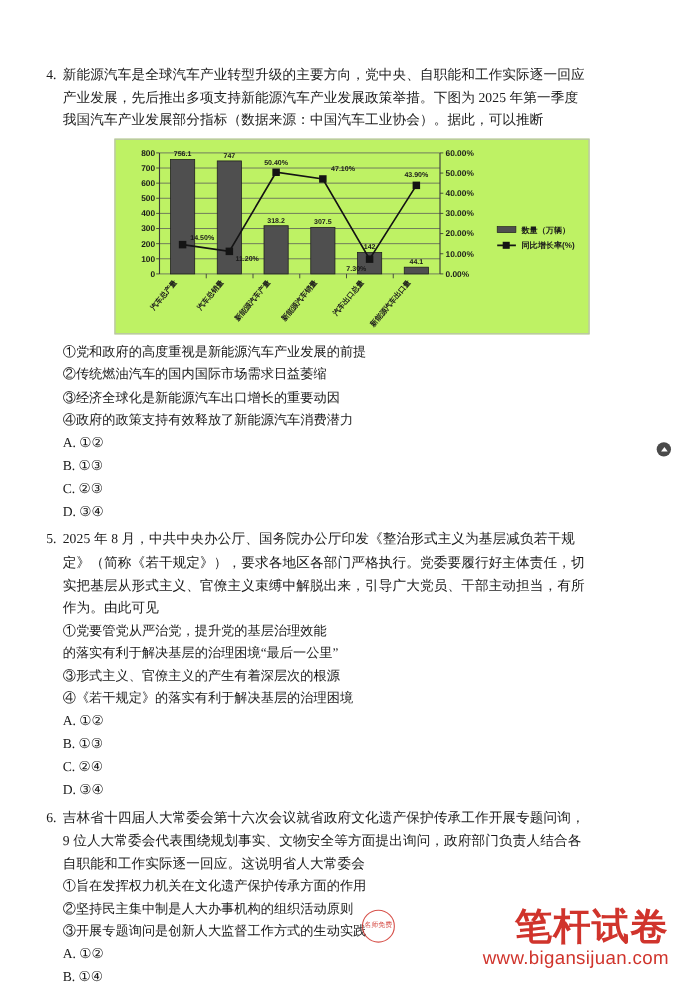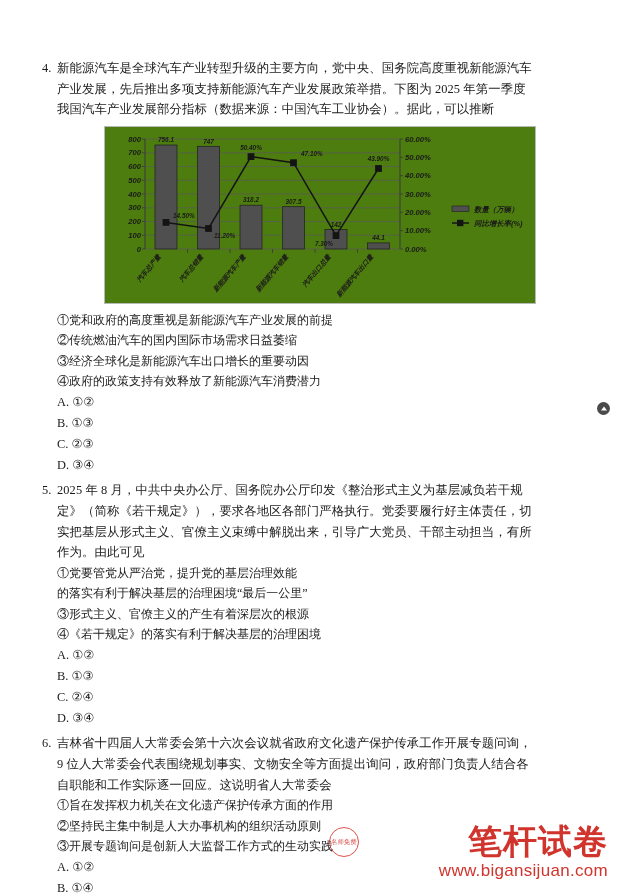--- a/index.html
+++ b/index.html
@@ -62,23 +62,22 @@
     white-space: nowrap;
   }
   .answers .ans:last-child { width: auto; }
 
   
   .chart-wrap {
     margin: 6px 0 6px 62px;
     width: 432px;
     height: 178px;
     border: 1px solid #b9b9b9;
-    background: #4d7c0f;
+    background: #bef264;
     position: relative;
-    font-style: italic;
   }
   .chart-inner {
     position: absolute;
     inset: 0;
   }
   .chart-svg { display: block; }
 
   
   .footer {
     position: absolute;
@@ -96,21 +95,21 @@
     position: absolute;
     right: 20px;
     bottom: 14px;
     text-align: right;
     color: #d0342c;
     line-height: 1;
   }
   .wm-main {
     font-size: 34px;
     font-weight: bold;
-    font-family: Liberation Mono, monospace;
+    font-family: Liberation Serif, serif;
     letter-spacing: 1px;
   }
   .wm-url {
     font-size: 17px;
     font-family: "Liberation Sans", sans-serif;
     margin-top: 1px;
     letter-spacing: 0.3px;
   }
   .wm-stamp {
     position: absolute;
@@ -144,21 +143,21 @@
     justify-content: center;
   }
   .scroll-dot svg { display: block; }
 </style>
 </head>
 <body>
 
 <div class="page">
 
   <div class="question">
-    <div class="q-line q-first"><span class="q-num">4.</span><span>新能源汽车是全球汽车产业转型升级的主要方向，党中央、国务院高度重视新能源汽车</span></div>
+    <div class="q-line q-first"><span class="q-num">4.</span><span>新能源汽车是全球汽车产业转型升级的主要方向，党中央、自职能和工作实际逐一回应</span></div>
     <div class="q-line q-indent">产业发展，先后推出多项支持新能源汽车产业发展政策举措。下图为 2025 年第一季度</div>
     <div class="q-line q-indent">我国汽车产业发展部分指标（数据来源：中国汽车工业协会）。据此，可以推断</div>
 
     <div class="chart-wrap">
       <div class="chart-inner">
         <svg class="chart-svg" width="430" height="176" viewBox="0 0 430 176">
 
           <g stroke="#5a5a5a" stroke-width="0.7">
             <line x1="40" y1="12" x2="295" y2="12"></line>
             <line x1="40" y1="25.75" x2="295" y2="25.75"></line>

